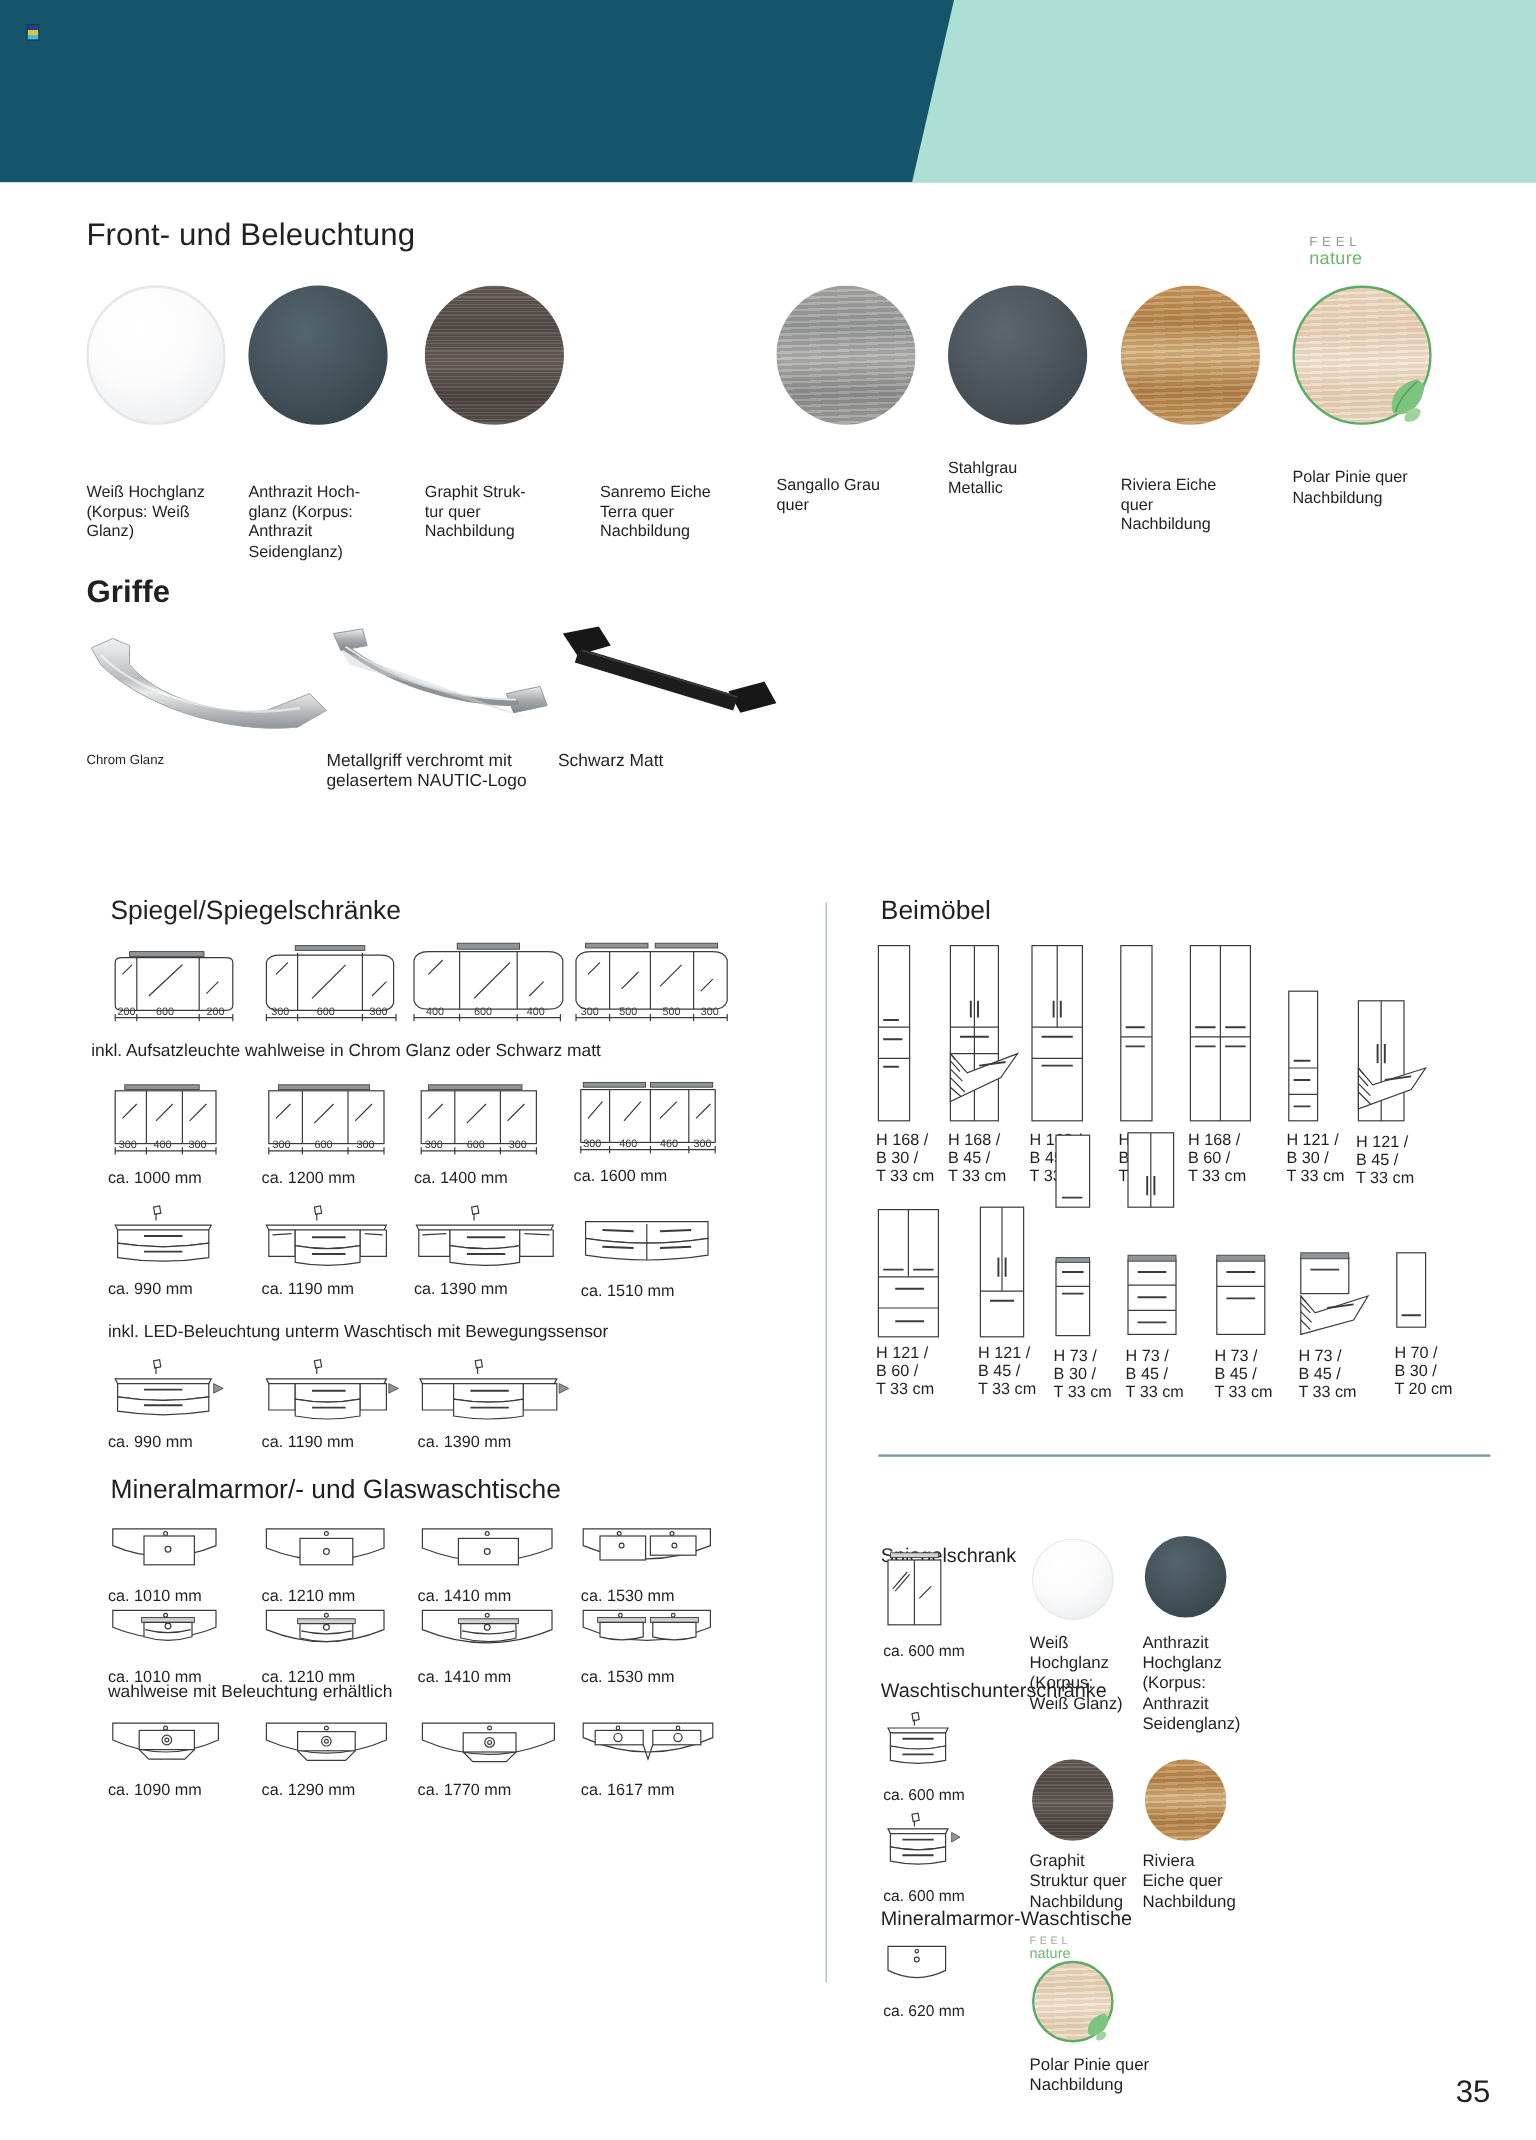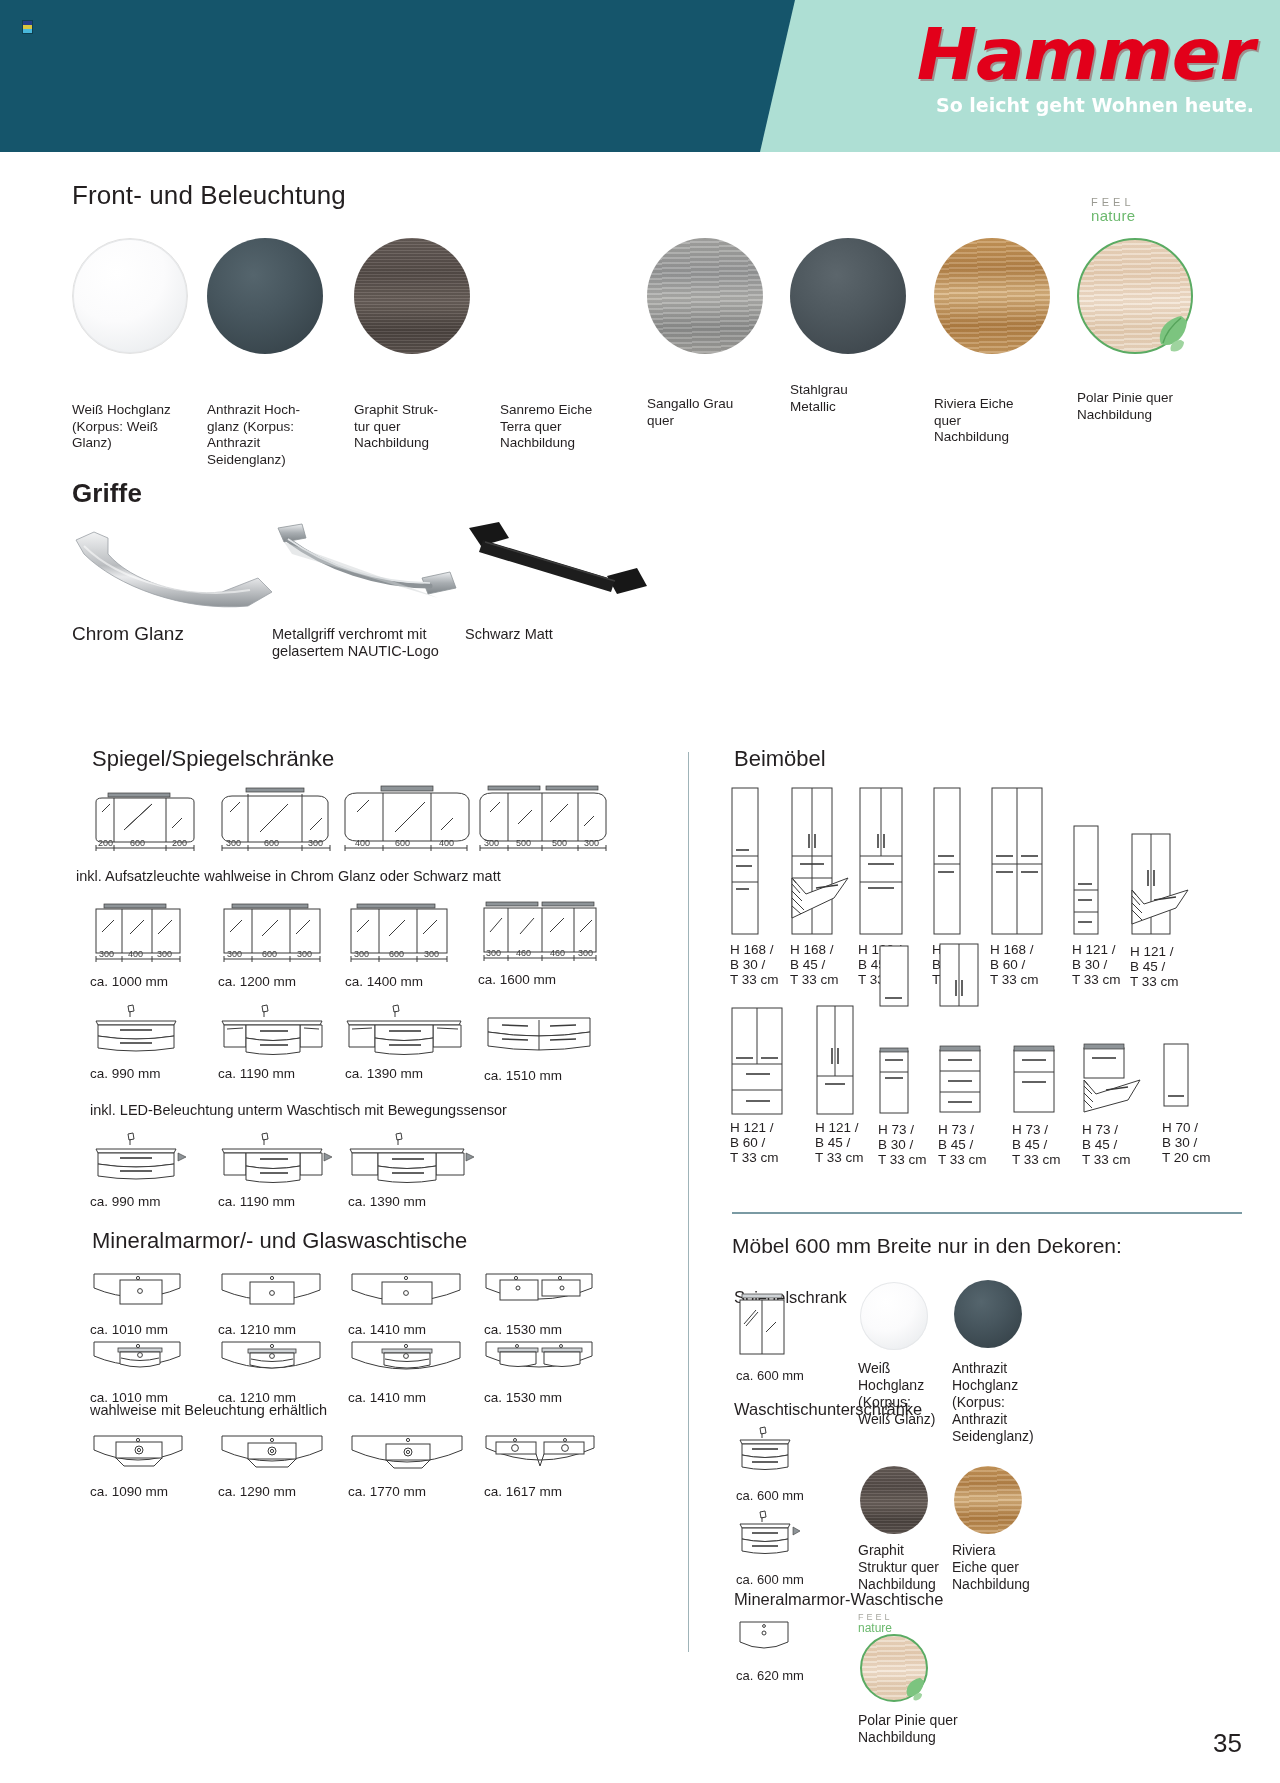--- a/index.html
+++ b/index.html
@@ -153,24 +153,20 @@
     font-size:26px; color:#231f20;
   }
 </style>
 </head>
 <body>
 
 <div class="header">
   <div class="teal-block"></div>
   <div class="mint-wedge"></div>
   <div class="corner-mark"></div>
-  <div class="logo-wrap">
-    <div class="logo-word">Hammer</div>
-    <div class="logo-claim">So leicht geht Wohnen heute.</div>
-  </div>
 </div>
 
 <div id="decor-section">
   <div class="sec-title">Front- und Beleuchtung</div>
   <div class="swatch-row">
 
     <div class="swatch-item" style="left:0px">
       <div class="swatch-circle sw-weiss ring"></div>
       <div class="swatch-label small-lbl" style="white-space:pre-line">Weiß Hochglanz
 (Korpus: Weiß
@@ -245,21 +241,21 @@
         <linearGradient id="chr1" x1="0" y1="0" x2="0" y2="1">
           <stop offset="0" stop-color="#f2f3f4"></stop>
             <stop offset=".45" stop-color="#b9bcbf"></stop>
           <stop offset=".6" stop-color="#e9eaec"></stop>
             <stop offset="1" stop-color="#8f9498"></stop>
         </linearGradient>
       </defs>
       <path d="M4 20 L22 12 L36 18 L36 34 C60 62 110 76 150 72 L186 58 L200 72 L176 86 C112 92 44 66 12 34 Z" fill="url(#chr1)" stroke="#9aa0a4" stroke-width=".8"></path>
       <path d="M12 26 C48 62 120 80 178 70" stroke="#ffffff" stroke-width="2" fill="none" opacity=".55"></path>
     </svg>
-    <div class="handle-label small-lbl" style="font-size:19px">Chrom Glanz</div>
+    <div class="handle-label small-lbl" style="font-size:11px">Chrom Glanz</div>
   </div>
 
   <div class="handle-item" style="left:272px">
     <svg class="handle-art" viewBox="0 0 220 90">
       <defs>
         <linearGradient id="chr2" x1="0" y1="0" x2="0" y2="1">
           <stop offset="0" stop-color="#eceef0"></stop>
             <stop offset=".5" stop-color="#a8adb1"></stop>
           <stop offset="1" stop-color="#7e8488"></stop>
         </linearGradient>
@@ -883,21 +879,20 @@
       <div class="cap" style="top:82px;white-space:pre-line;width:60px">H 70 /
 B 30 /
 T 20 cm</div>
     </div>
   </div>
 
   <div class="h-divider" style="left:732px; top:470px; width:510px; height:2px;"></div>
 </div>
 
 <div id="box600">
-  <div class="t1">Möbel 600 mm Breite nur in den Dekoren:</div>
 
   <div class="t2" style="left:34px; top:48px;margin-top:20px;">Spiegelschrank</div>
   <div class="item" style="left:36px; top:72px;">
     <svg width="56" height="72" viewBox="0 0 56 72">
       <rect x="6" y="2" width="40" height="4" fill="#cfd3d6" stroke="#3b3b3b" stroke-width=".7"></rect>
       <rect x="4" y="8" width="44" height="54" class="fillw"></rect>
       <line x1="26" y1="8" x2="26" y2="62" class="stk"></line>
       <path d="M8 32 l12 -14 M10 34 l12 -14 M30 40 l10 -10" class="stk"></path>
     </svg>
     <div class="cap" style="top:76px;font-size:13px;">ca. 600 mm</div>

